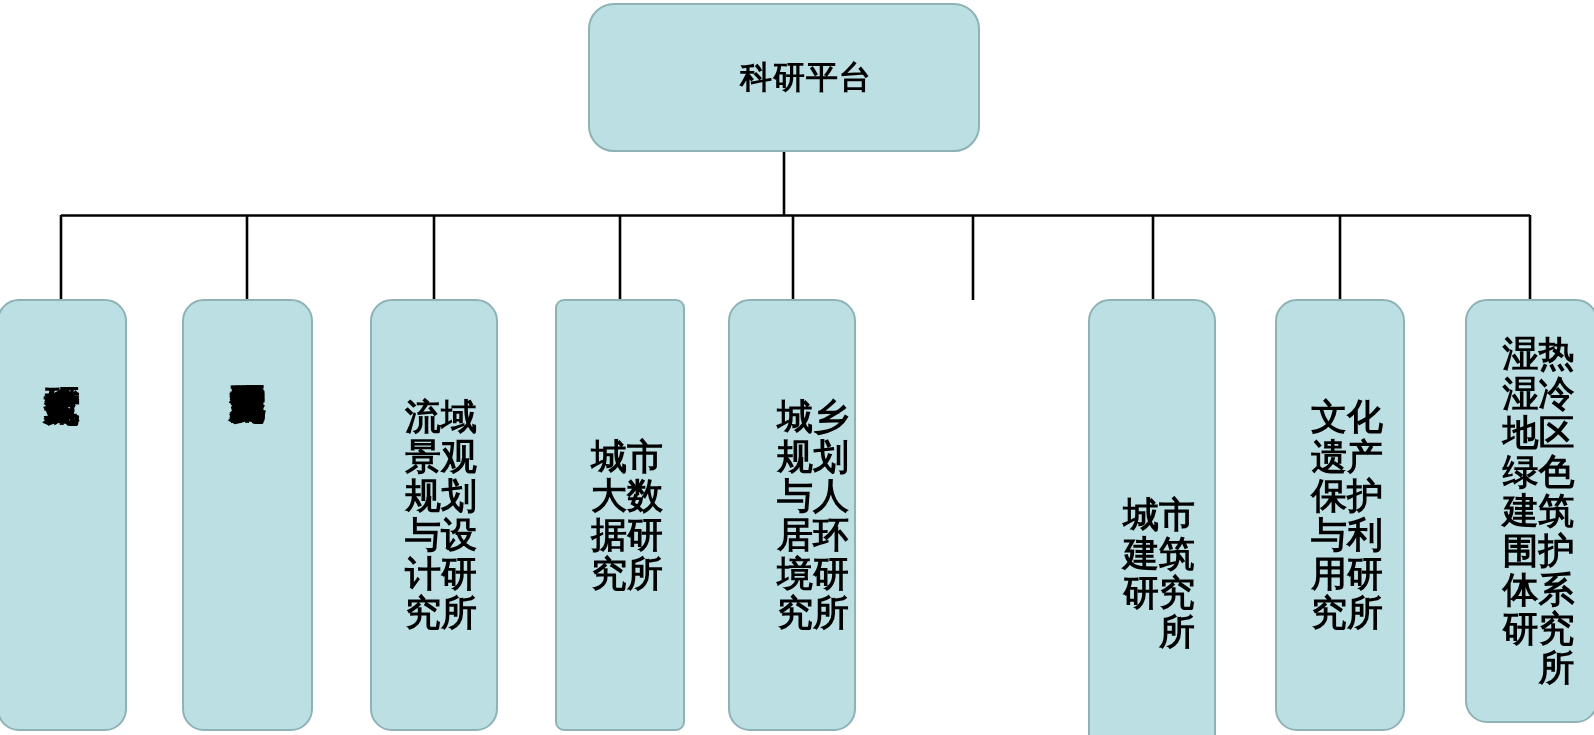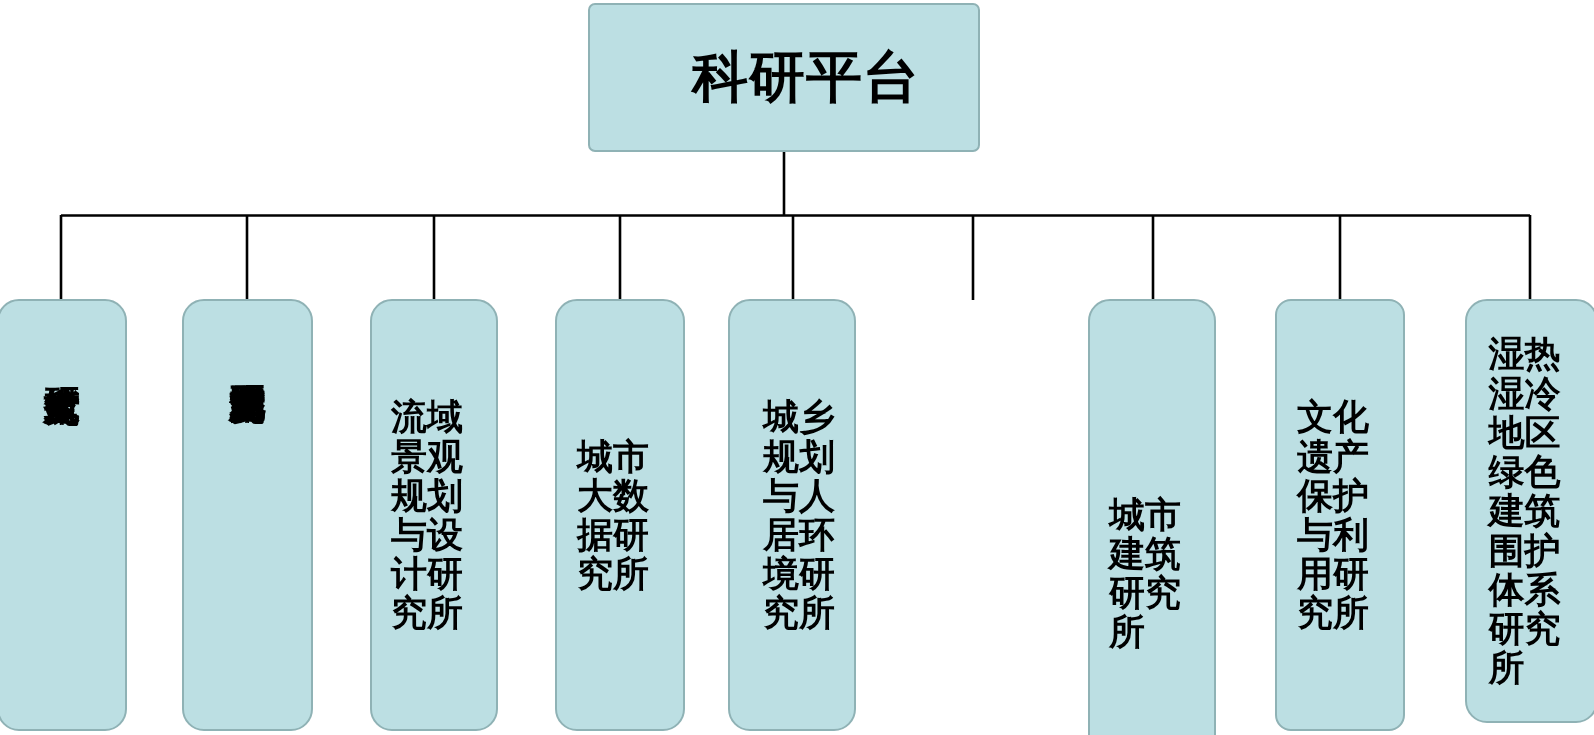--- a/index.html
+++ b/index.html
@@ -35,39 +35,39 @@
     border-radius: 22px;
     display: flex;
     align-items: center;
     justify-content: center;
     text-align: center;
     color: #000000;
     font-weight: bold;
     line-height: 1.08;
   }
   .node-root {
-    border-radius: 7px;
-    font-size: 56px;
+    border-radius: 26px;
+    font-size: 32px;
     letter-spacing: 1px;
     padding-left: 44px;
   }
   .node-root .node-label {
     display: block;
     width: 100%;
     text-align: center;
   }
   .node-child {
     font-size: 36px;
     letter-spacing: 0px;
   }
   .node-child .node-label {
     display: block;
     width: 86px;          
     margin: 12px auto;
-    text-align: left;
+    text-align: right;
     word-break: break-all;
     line-height: 1.09;
   }
   
   .node-vertical .node-label {
     writing-mode: vertical-rl;
     width: auto;
     height: 316px;
     margin: 0 auto;
     word-break: normal;
@@ -116,34 +116,34 @@
   </div>
 
   <div class="node node-child node-vertical" style="left:182px; top:299px; width:131px; height:432px;">
     <span class="node-label">湖南乡土建筑文化图示化研究所</span>
   </div>
 
   <div class="node node-child" style="left:370px; top:299px; width:128px; height:432px;">
     <span class="node-label">流域景观规划与设计研究所</span>
   </div>
 
-  <div class="node node-child" style="left:555px; top:299px; width:130px; height:432px;">
+  <div class="node node-child" style="left:555px; top:299px; width:130px; height:432px;border-radius:9px;">
     <span class="node-label">城市大数据研究所</span>
   </div>
 
   <div class="node node-child" style="left:728px; top:299px; width:128px; height:432px;padding-left:28px;">
     <span class="node-label">城乡规划与人居环境研究所</span>
   </div>
 
 
   <div class="node node-child" style="left:1088px; top:299px; width:128px; height:548px;">
     <span class="node-label">城市建筑研究所</span>
   </div>
 
-  <div class="node node-child" style="left:1275px; top:299px; width:130px; height:432px;border-radius:16px;">
+  <div class="node node-child" style="left:1275px; top:299px; width:130px; height:432px;">
     <span class="node-label">文化遗产保护与利用研究所</span>
   </div>
 
   <div class="node node-child" style="left:1465px; top:299px; width:133px; height:424px;">
     <span class="node-label">湿热湿冷地区绿色建筑围护体系研究所</span>
   </div>
 
 </div>
 
 </body></html>

